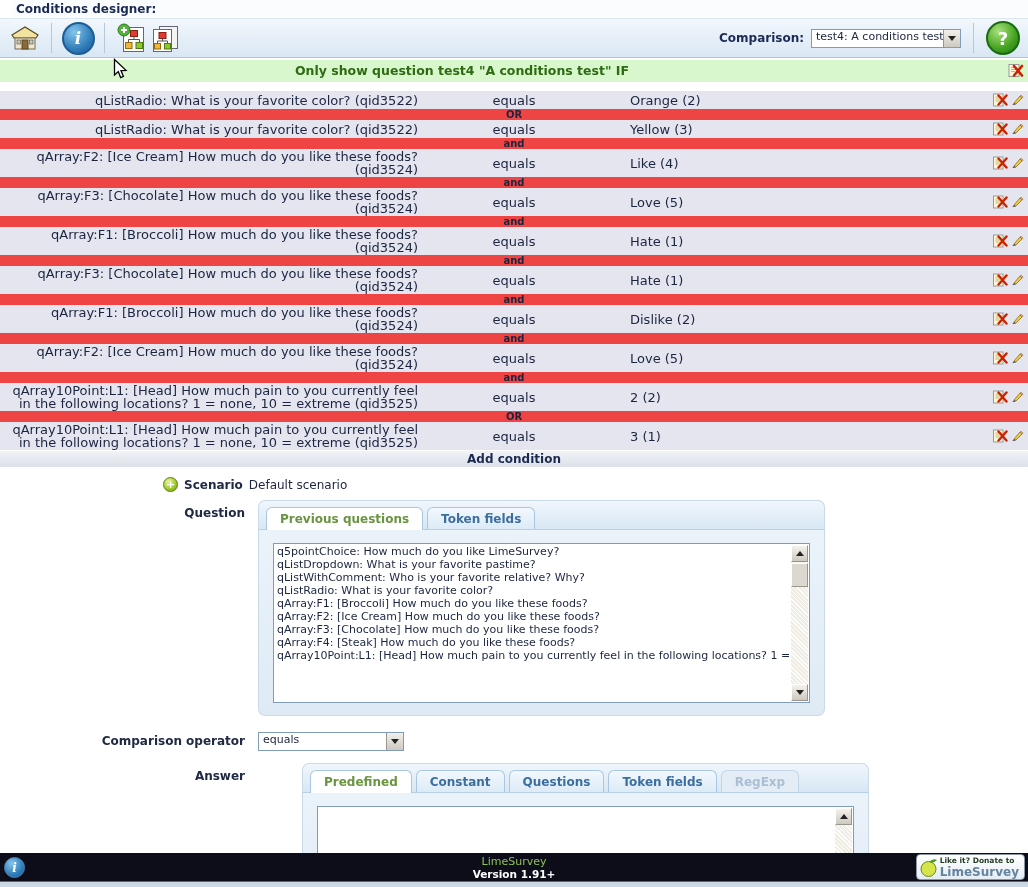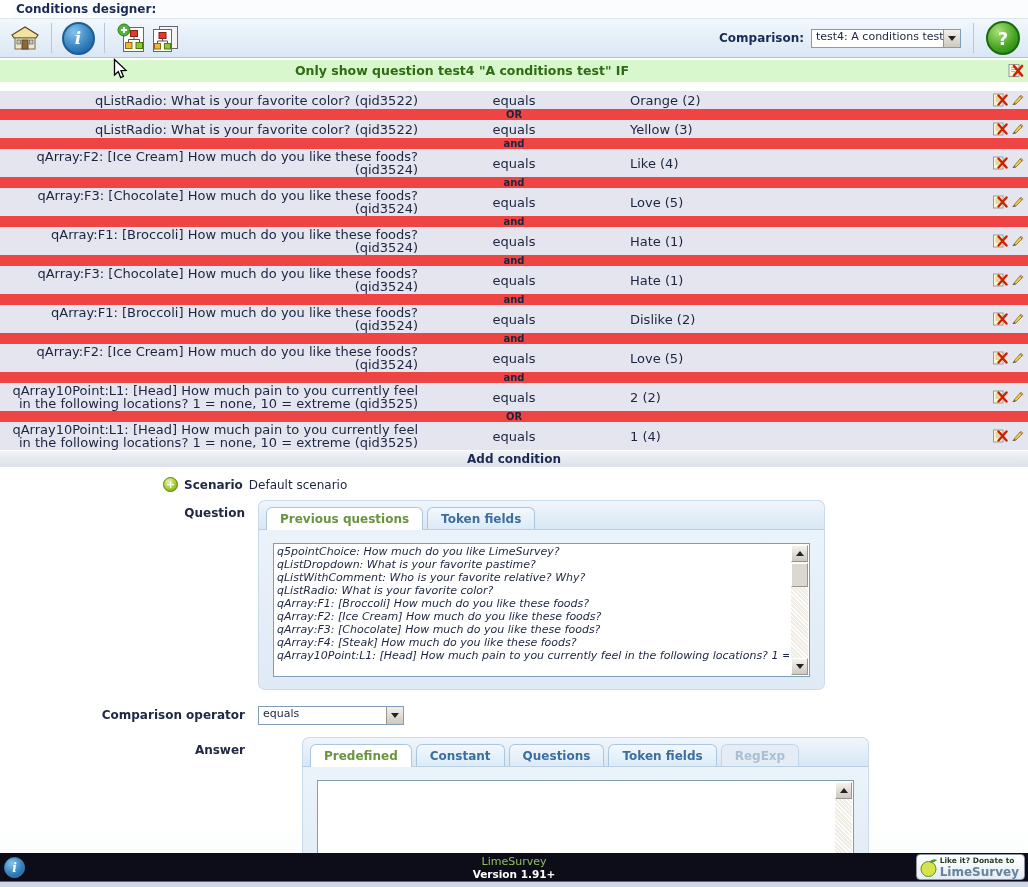--- a/index.html
+++ b/index.html
@@ -69,21 +69,21 @@
             border:1px solid #c9daea;border-bottom:1px solid #b9cfe4;border-radius:7px 7px 0 0;}
   .tab{padding:4px 13px 3px;font-size:12px;font-weight:bold;color:#3c6e9f;
        background:linear-gradient(#f2f8fd,#dcebf7);border:1px solid #a9c7e0;border-bottom:none;
        border-radius:6px 6px 0 0;cursor:pointer;white-space:nowrap;}
   .tab.active{background:#fff;color:#6a9440;position:relative;padding-bottom:4px;margin-bottom:-1px;}
   .tab.disabled{color:#aabfd4;background:#e4edf6;border-color:#c2d6e8;cursor:default;}
   .panel-body{background:linear-gradient(#ebf3fa,#dfeaf5);border:1px solid #c9daea;border-top:none;
               border-radius:0 0 7px 7px;padding:13px 14px 12px;}
   .listbox{position:relative;background:#fff;border:1px solid #7f9db9;box-sizing:border-box;
            font-size:11px;line-height:13px;overflow:hidden;}
-  .lb-question{height:134px;font-style:italic;}
+  .lb-question{height:160px;}
   .lb-answer{height:92px;}
   .lb-items{padding:1px 20px 0 3px;}
   .lb-item{white-space:nowrap;overflow:hidden;cursor:default;}
   .sb{position:absolute;top:1px;bottom:1px;right:1px;width:17px;background:#f0eee4;
       background-image:repeating-linear-gradient(45deg,#fff 0 1px,transparent 1px 3px);}
   .sb-btn{position:absolute;left:0;width:15px;height:15px;background:linear-gradient(#f4f2ec,#cdc9c0);
           border:1px solid;border-color:#fff #9a968e #9a968e #fff;display:flex;align-items:center;
           justify-content:center;cursor:pointer;}
   .sb-up{top:0;} .sb-dn{bottom:0;}
   .sb-thumb{position:absolute;left:0;top:18px;width:15px;height:22px;background:#dcd8d0;
@@ -381,21 +381,21 @@
               <polygon points="1.3,12 3,10 5,11.6" fill="#444"></polygon>
               <polygon points="9,3 10,2 12.2,4.2 11,5" fill="#d8a8a0" stroke="#8a6d1d" stroke-width="0.5"></polygon>
             </svg>
           </span>
         </div>
       </div>
       <div class="row-join"><span>OR</span></div>
       <div class="row-cond">
         <div class="c-q">qArray10Point:L1: [Head] How much pain to you currently feel in the following locations?  1 = none, 10 = extreme (qid3525)</div>
         <div class="c-op">equals</div>
-        <div class="c-val">1 (4)</div>
+        <div class="c-val">3 (1)</div>
         <div class="c-icons">
           <span class="icon-btn">
             <svg width="15" height="14" viewBox="0 0 15 14">
               <rect x="0.5" y="1" width="9.5" height="12" fill="#fdf6d8" stroke="#999"></rect>
               <path d="M2.5 4h6M2.5 6h6M2.5 8h4" stroke="#c8b870" stroke-width="1"></path>
               <path d="M5.5 2.5 L13.5 11.5 M13.5 2.5 L5.5 11.5" stroke="#cc2200" stroke-width="2.4" stroke-linecap="round"></path>
             </svg>
           </span>
           <span class="icon-btn">
             <svg width="13" height="13" viewBox="0 0 13 13">

